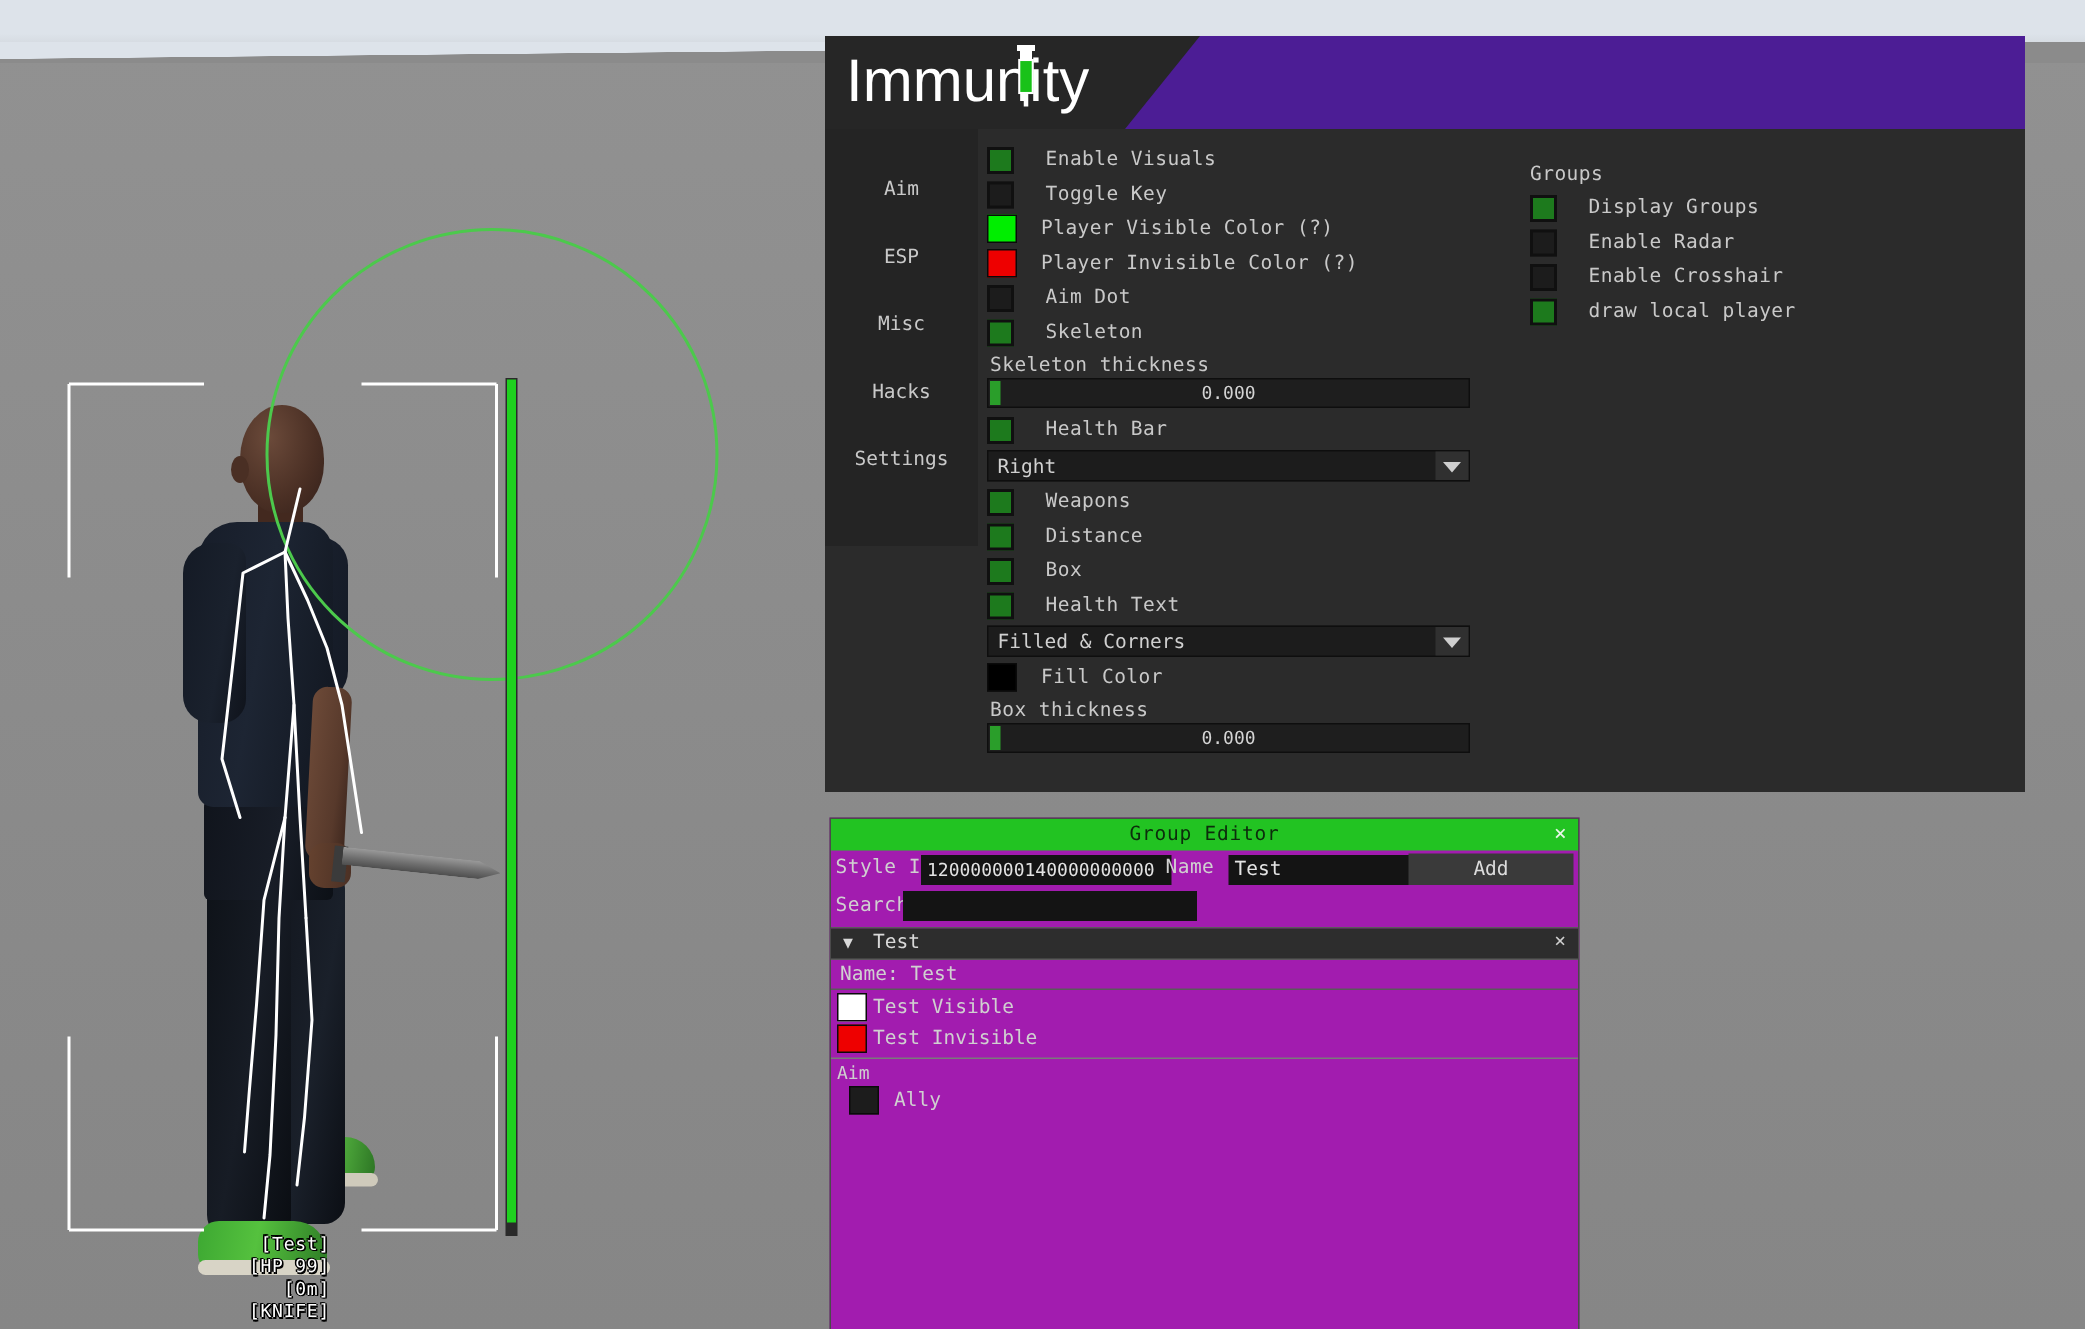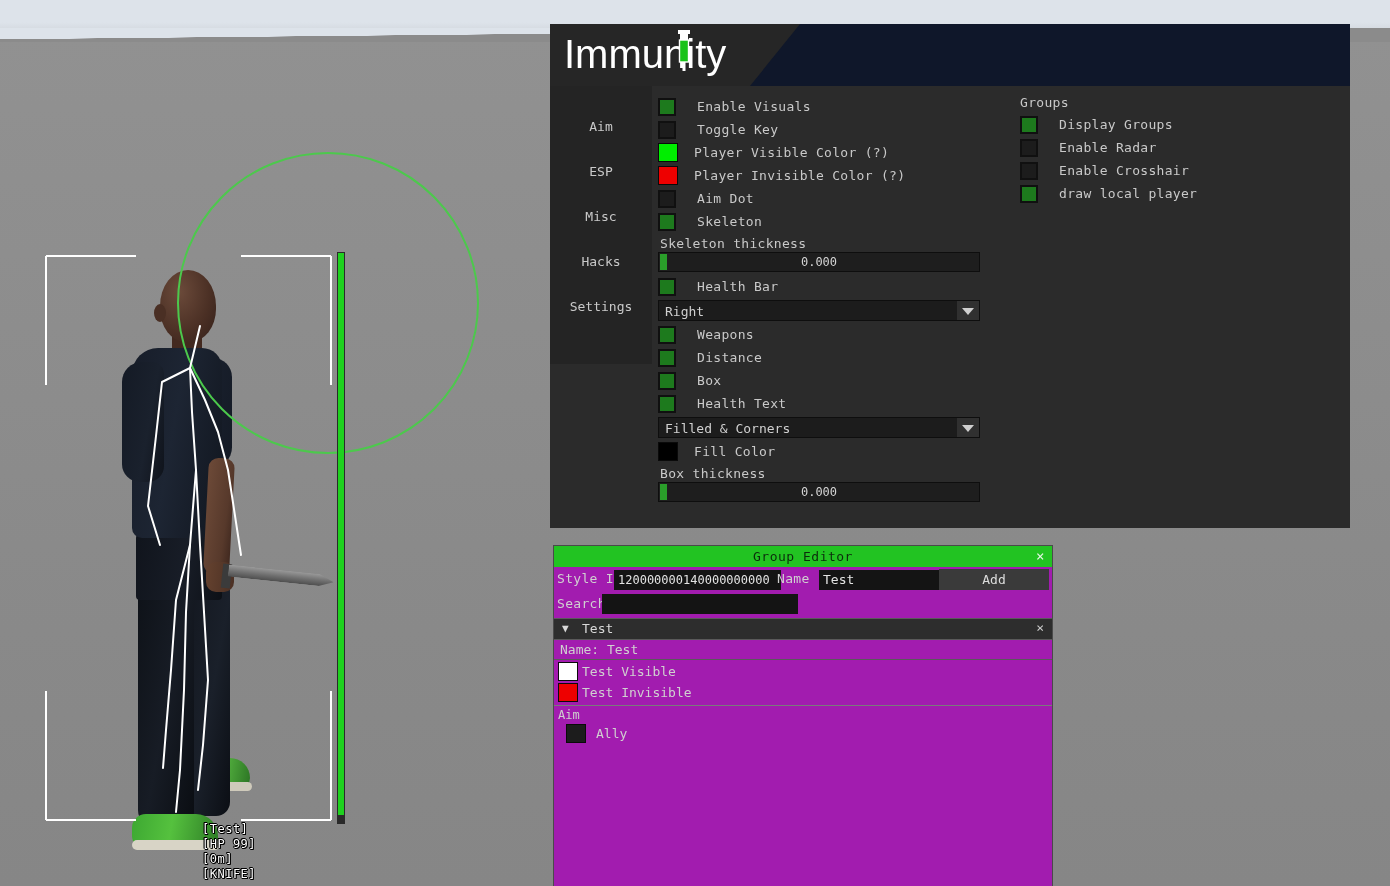--- a/index.html
+++ b/index.html
@@ -49,40 +49,40 @@
       background:linear-gradient(100deg,#3da832 0%,#55c13e 45%,#2e7c26 100%);}
   .p-shoeL-sole{position:absolute;left:22px;top:578px;width:88px;height:10px;border-radius:6px;
       background:#d8d4c6;}
   .p-shoeR{position:absolute;left:66px;top:496px;width:74px;height:30px;border-radius:12px 20px 10px 10px;
       background:linear-gradient(100deg,#3f9e31 0%,#61c648 50%,#2c7424 100%);}
   .p-shoeR-sole{position:absolute;left:66px;top:520px;width:76px;height:9px;border-radius:5px;background:#cfcabb;}
   .p-shoeR-lace{position:absolute;left:78px;top:500px;width:40px;height:9px;border-radius:4px;background:#cbbb3a;}
 
   
   svg.overlay{position:absolute;left:0;top:0;width:1390px;height:886px;pointer-events:none;}
-  .esp-label-stack{position:absolute;left:158px;top:822px;width:62px;text-align:left;
+  .esp-label-stack{position:absolute;left:158px;top:822px;width:62px;text-align:right;
       font-size:12px;line-height:15px;color:#ffffff;
       text-shadow:1px 0 0 #000,-1px 0 0 #000,0 1px 0 #000,0 -1px 0 #000,1px 1px 0 #000,-1px -1px 0 #000;
-      letter-spacing:0.5px;white-space:nowrap;margin-left:44px;}
+      letter-spacing:0.5px;white-space:nowrap;}
 
   
   #menu{position:absolute;left:550px;top:24px;width:800px;height:504px;background:#2b2b2b;}
-  .menu-head{position:relative;height:62px;background:#0f172a;overflow:hidden;}
+  .menu-head{position:relative;height:62px;background:#4c1d95;overflow:hidden;}
   .head-dark{position:absolute;left:0;top:0;width:250px;height:62px;background:#262626;
       clip-path:polygon(0 0,100% 0,80% 100%,0 100%);}
   .logo{position:absolute;left:14px;top:8px;font-family:"Liberation Sans",sans-serif;
       font-size:40px;color:#ffffff;letter-spacing:0px;font-weight:400;}
   .syringe{position:absolute;left:123px;top:6px;width:22px;height:44px;}
 
   .menu-body{display:flex;height:442px;}
   .tabs{width:120px;background:#242424;padding-top:18px;height:278px;box-sizing:border-box;}
   .tab{height:45px;line-height:45px;text-align:center;color:#c9c9c9;font-size:13px;cursor:pointer;}
   .content{flex:1;display:flex;padding:0;}
   .col-left{width:330px;padding-left:6px;padding-top:9px;}
-  .col-right{width:330px;padding-left:32px;padding-top:9px;}
+  .col-right{width:330px;padding-left:32px;padding-top:23px;}
 
   .row{display:flex;align-items:center;height:23px;gap:13px;}
   .cb{width:18px;height:18px;margin-right:8px;box-sizing:border-box;flex:none;cursor:pointer;}
   .cb.on{background:#1d7a1d;border:2px solid #101010;}
   .cb.off{background:#1c1c1c;border:2px solid #101010;}
   .sw{width:20px;height:19px;margin-right:3px;flex:none;cursor:pointer;border:1px solid #0a0a0a;box-sizing:border-box;}
   .lbl{color:#c9c9c9;font-size:13px;white-space:nowrap;letter-spacing:0.3px;}
   .section-title{color:#c9c9c9;font-size:13px;margin-bottom:3px;letter-spacing:0.3px;}
   .slider-label{color:#c9c9c9;font-size:13px;margin:3px 0 1px 2px;letter-spacing:0.3px;}
   .slider{position:relative;width:322px;height:20px;background:#1e1e1e;border:1px solid #0e0e0e;

